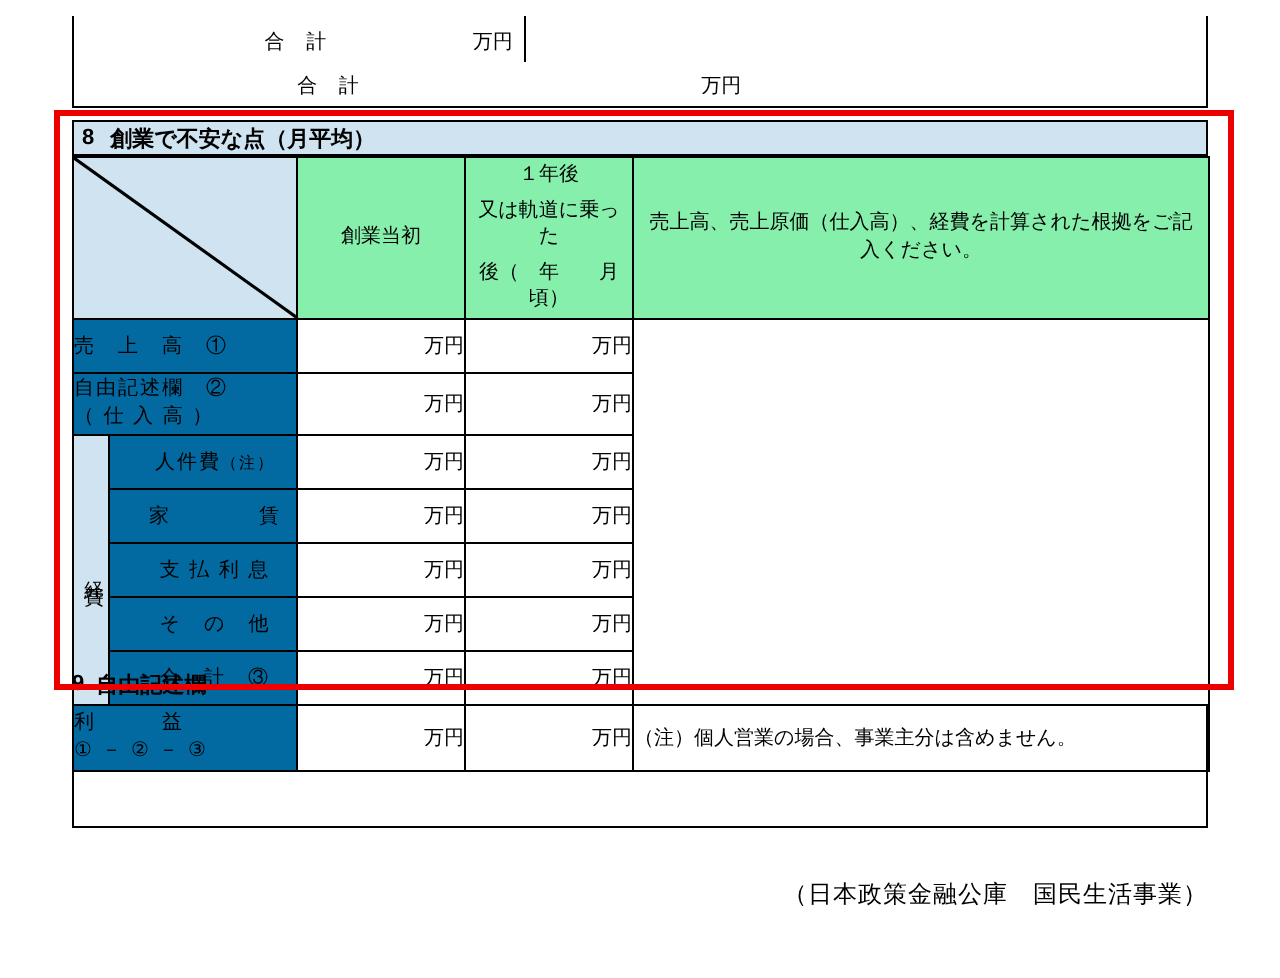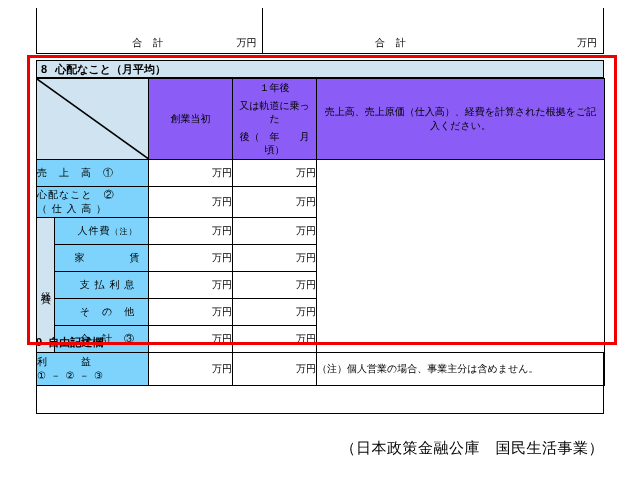--- a/index.html
+++ b/index.html
@@ -27,20 +27,21 @@
     position: absolute;
     left: 36px;
     top: 8px;
     width: 568px;
     height: 46px;
     border-left: 1px solid #000;
     border-right: 1px solid #000;
     border-bottom: 1px solid #000;
     box-sizing: border-box;
     display: flex;
+    flex-direction: column;
   }
   .top-cell {
     box-sizing: border-box;
     height: 100%;
     position: relative;
     font-size: 10px;
   }
   .top-cell.b-right { border-right: 1px solid #000; }
   .top-label {
     position: absolute;
@@ -97,23 +98,23 @@
     border-collapse: collapse;
     font-size: 10px;
     table-layout: fixed;
   }
   .tbl td, .tbl th {
     border: 1px solid #000;
     padding: 0;
     vertical-align: middle;
     font-weight: normal;
   }
-  .hd { background: #8b5cf6; text-align: center; }
+  .hd { background: #86efac; text-align: center; }
   .rowlbl {
-    background: #7dd3fc;
+    background: #0369a1;
     padding-left: 6px;
     font-size: 10px;
     letter-spacing: 1px;
   }
   .rowlbl.center { text-align: center; padding-left: 12px; }
   .amt {
     text-align: right;
     padding-right: 6px;
     font-size: 10px;
     color: #000;
@@ -203,21 +204,21 @@
   .foot1 {
     position: absolute;
     left: 36px;
     top: 421px;
     font-size: 11px;
   }
   .foot2 {
     position: absolute;
     right: 36px;
     top: 439px;
-    font-size: 15px;
+    font-size: 12px;
     letter-spacing: 0.5px;
   }
 </style>
 </head>
 <body>
 
 <div class="page">
 
   <div class="top-strip">
     <div class="top-cell b-right" style="width:40%;">
@@ -225,21 +226,21 @@
       <span class="top-unit">万円</span>
     </div>
     <div class="top-cell" style="width:60%;">
       <span class="top-label" style="left:38%;">合    計</span>
       <span class="top-unit">万円</span>
     </div>
   </div>
 
   <div class="sec-head">
     <span class="num">8</span>
-    <span>心配なこと（月平均）</span>
+    <span>創業で不安な点（月平均）</span>
   </div>
 
   <table class="tbl">
     <colgroup>
       <col style="width:18px">
       <col style="width:94px">
       <col style="width:84px">
       <col style="width:84px">
       <col style="width:288px">
     </colgroup>
@@ -267,21 +268,21 @@
         <td class="rowlbl" colspan="2" style="height:26px;">
           <span>売　上　高　①</span>
         </td>
         <td class="amt"><span>万円</span></td>
         <td class="amt"><span>万円</span></td>
         <td rowspan="7" class="note-cell"></td>
       </tr>
 
       <tr>
         <td class="rowlbl" colspan="2" style="height:30px; line-height:1.35;">
-          <div>心配なこと　②</div>
+          <div>自由記述欄　②</div>
           <div>（ 仕 入 高 ）</div>
         </td>
         <td class="amt"><span>万円</span></td>
         <td class="amt"><span>万円</span></td>
       </tr>
 
       <tr>
         <td class="keihi-vert" rowspan="5">
           <span>経費</span>
         </td>

